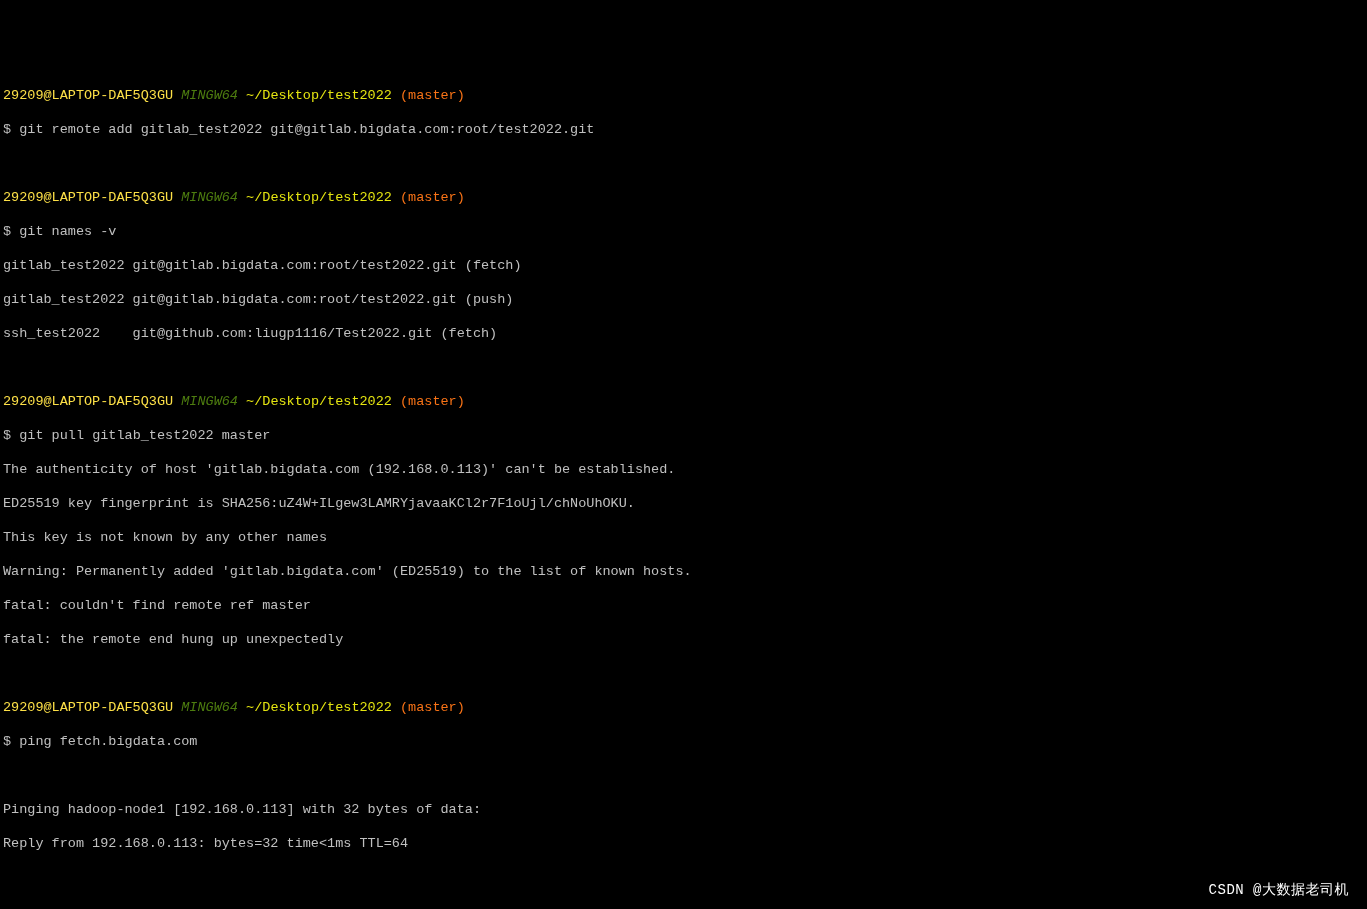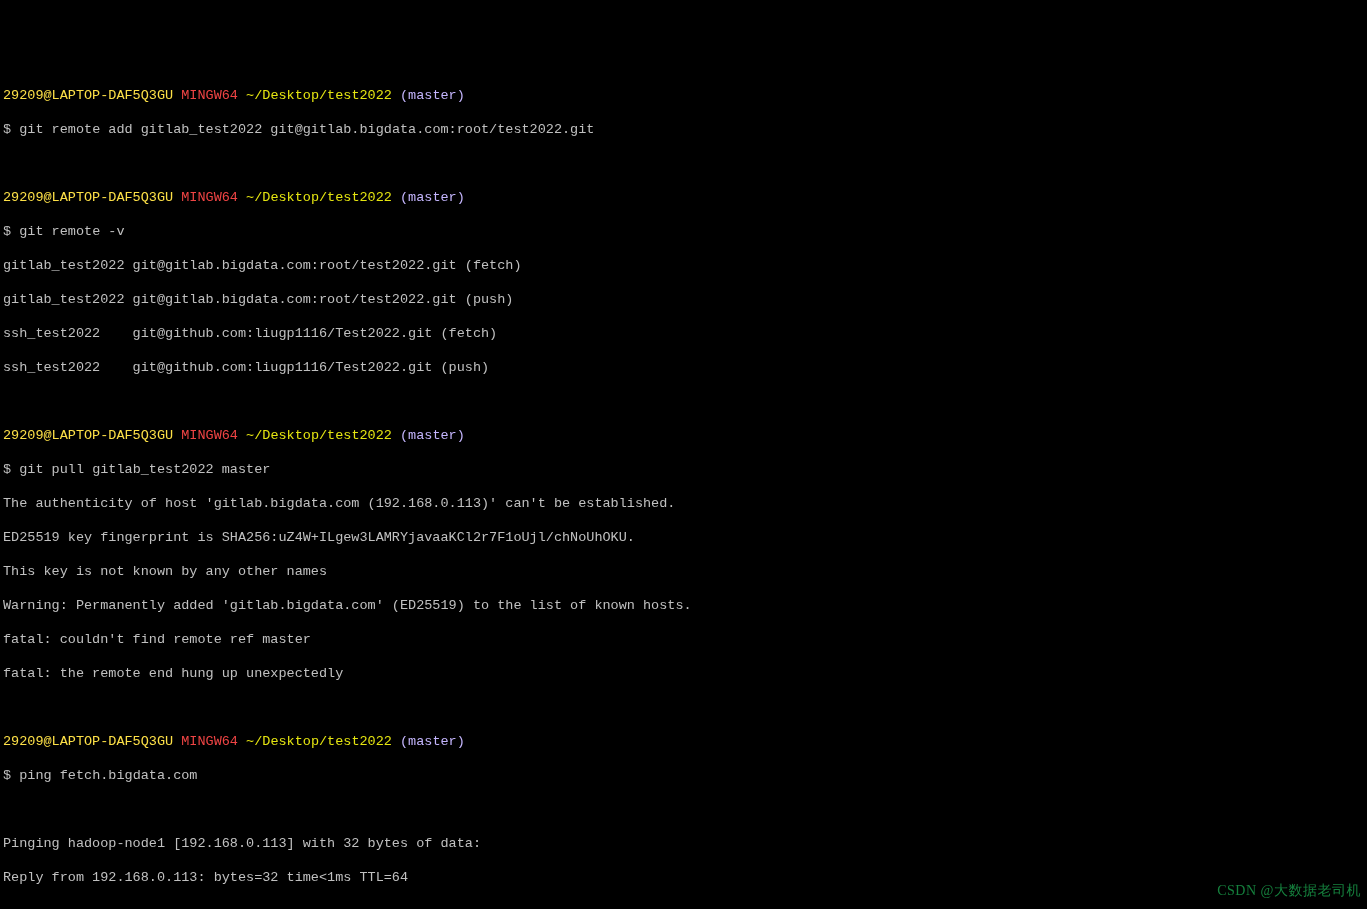--- a/index.html
+++ b/index.html
@@ -10,49 +10,48 @@
     font-size: 13.5px;
     line-height: 17px;
     padding: 2px 3px;
     width: 1367px;
     height: 909px;
     overflow: hidden;
     white-space: pre;
     position: relative;
   }
   .green  { color: #fde047; }
-  .purple { color: #ef4444; }
+  .purple { color: #4d7c0f; font-style: italic; }
   .yellow { color: #e5e510; text-align: center; }
-  .cyan   { color: #c4b5fd; }
+  .cyan   { color: #f97316; }
   .white  { color: #c0c0c0; }
   .watermark {
     position: absolute;
-    right: 6px;
+    right: 18px;
     bottom: 10px;
-    color: #15803d;
-    font-family: Liberation Serif, serif;
+    color: #ffffff;
+    font-family: Liberation Mono, monospace;
     font-size: 14px;
     letter-spacing: 0.5px;
   }
 </style>
 </head>
 <body>
 
 
 
 <div>
 <div><span class="green">29209@LAPTOP-DAF5Q3GU</span> <span class="purple">MINGW64</span> <span class="yellow">~/Desktop/test2022</span> <span class="cyan">(master)</span></div>
 <div><span class="white">$</span> <span class="white">git remote add gitlab_test2022 git@gitlab.bigdata.com:root/test2022.git</span></div>
 <div> </div>
 <div><span class="green">29209@LAPTOP-DAF5Q3GU</span> <span class="purple">MINGW64</span> <span class="yellow">~/Desktop/test2022</span> <span class="cyan">(master)</span></div>
-<div><span class="white">$</span> <span class="white">git remote -v</span></div>
+<div><span class="white">$</span> <span class="white">git names -v</span></div>
 <div class="white">gitlab_test2022 git@gitlab.bigdata.com:root/test2022.git (fetch)</div>
 <div class="white">gitlab_test2022 git@gitlab.bigdata.com:root/test2022.git (push)</div>
 <div class="white">ssh_test2022    git@github.com:liugp1116/Test2022.git (fetch)</div>
-<div class="white">ssh_test2022    git@github.com:liugp1116/Test2022.git (push)</div>
 <div> </div>
 <div><span class="green">29209@LAPTOP-DAF5Q3GU</span> <span class="purple">MINGW64</span> <span class="yellow">~/Desktop/test2022</span> <span class="cyan">(master)</span></div>
 <div><span class="white">$</span> <span class="white">git pull gitlab_test2022 master</span></div>
 <div class="white">The authenticity of host 'gitlab.bigdata.com (192.168.0.113)' can't be established.</div>
 <div class="white">ED25519 key fingerprint is SHA256:uZ4W+ILgew3LAMRYjavaaKCl2r7F1oUjl/chNoUhOKU.</div>
 <div class="white">This key is not known by any other names</div>
 <div class="white">Warning: Permanently added 'gitlab.bigdata.com' (ED25519) to the list of known hosts.</div>
 <div class="white">fatal: couldn't find remote ref master</div>
 <div class="white">fatal: the remote end hung up unexpectedly</div>
 <div> </div>

